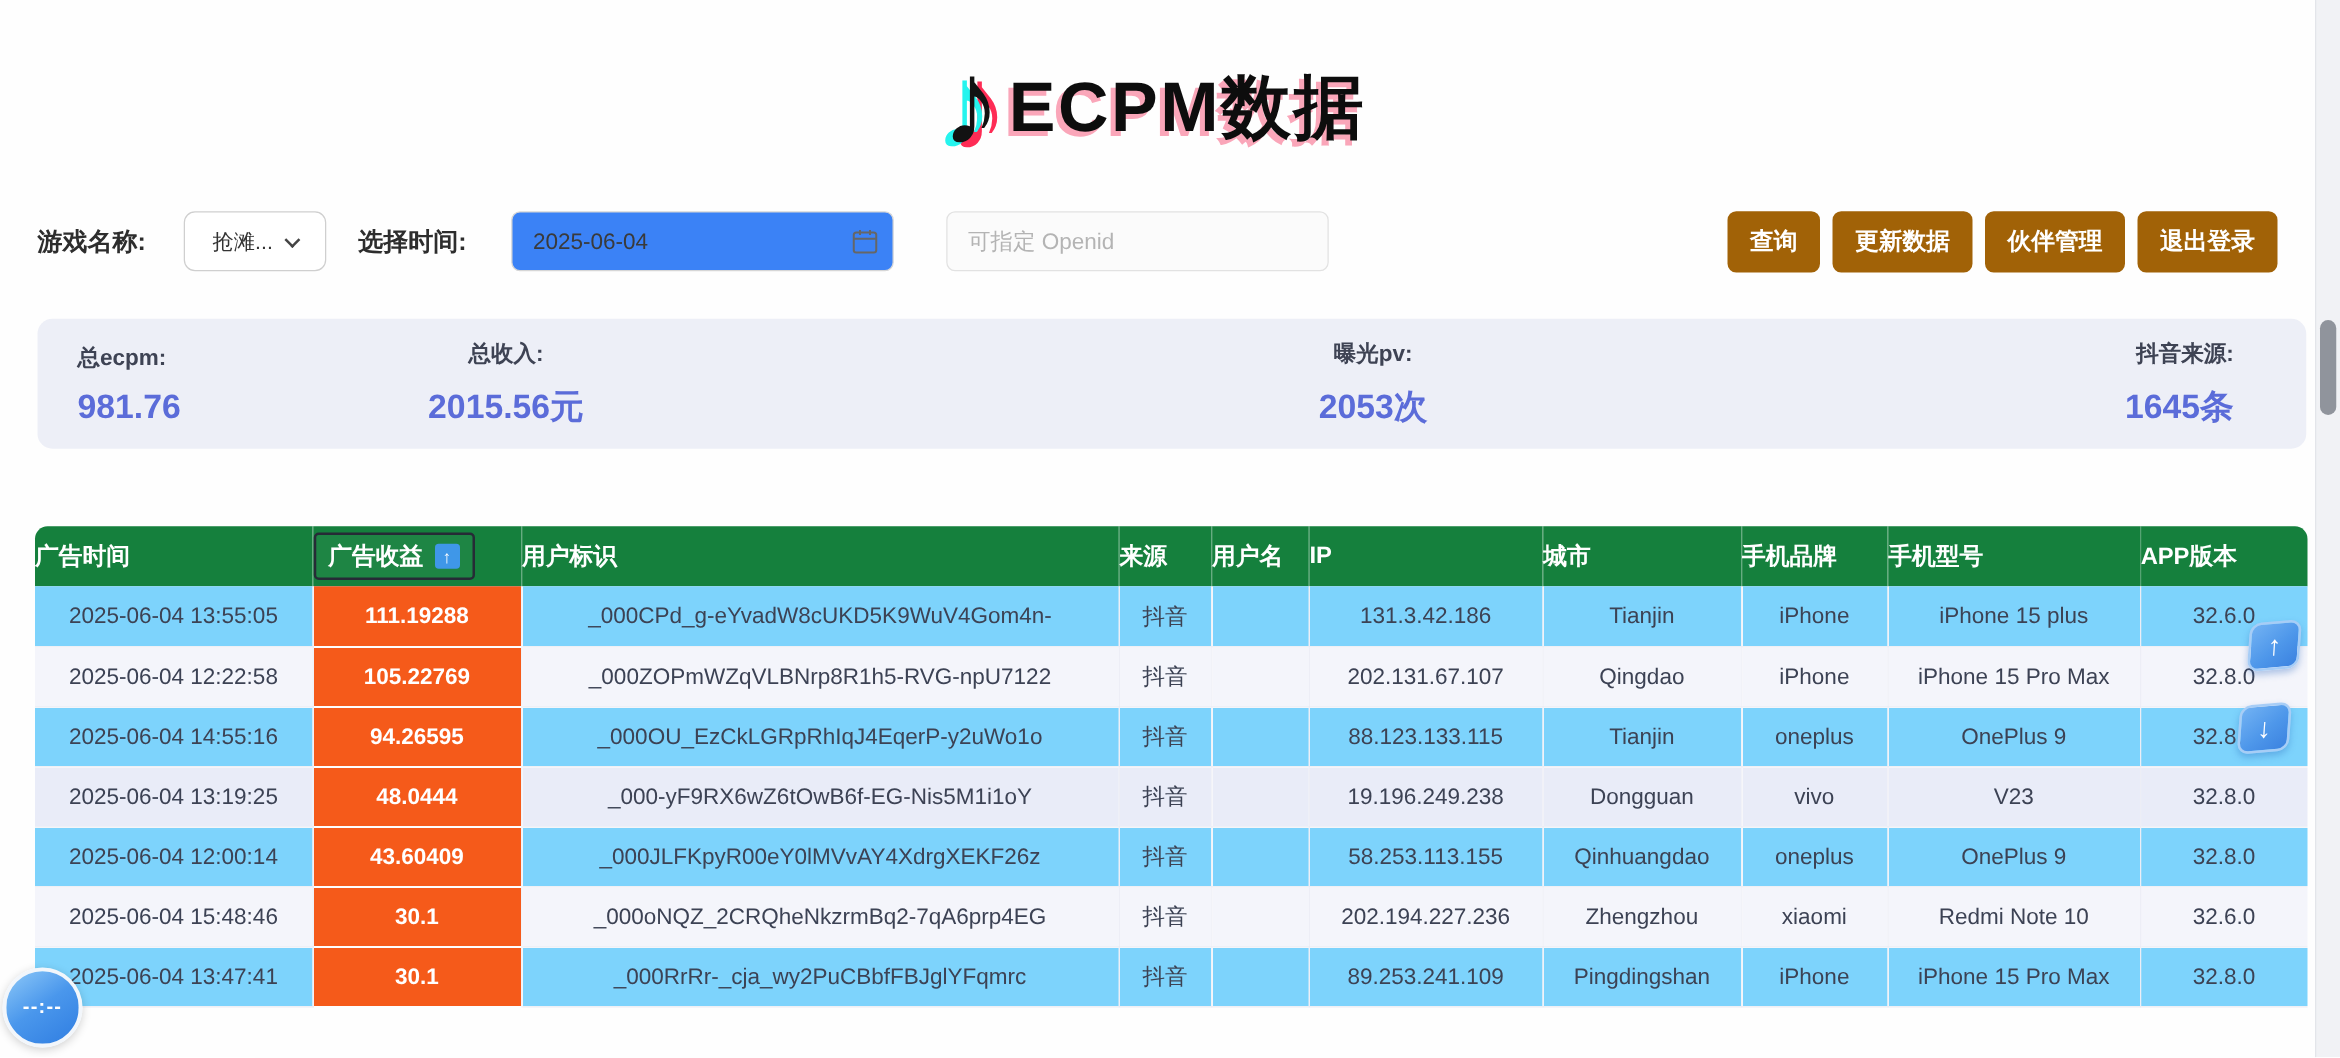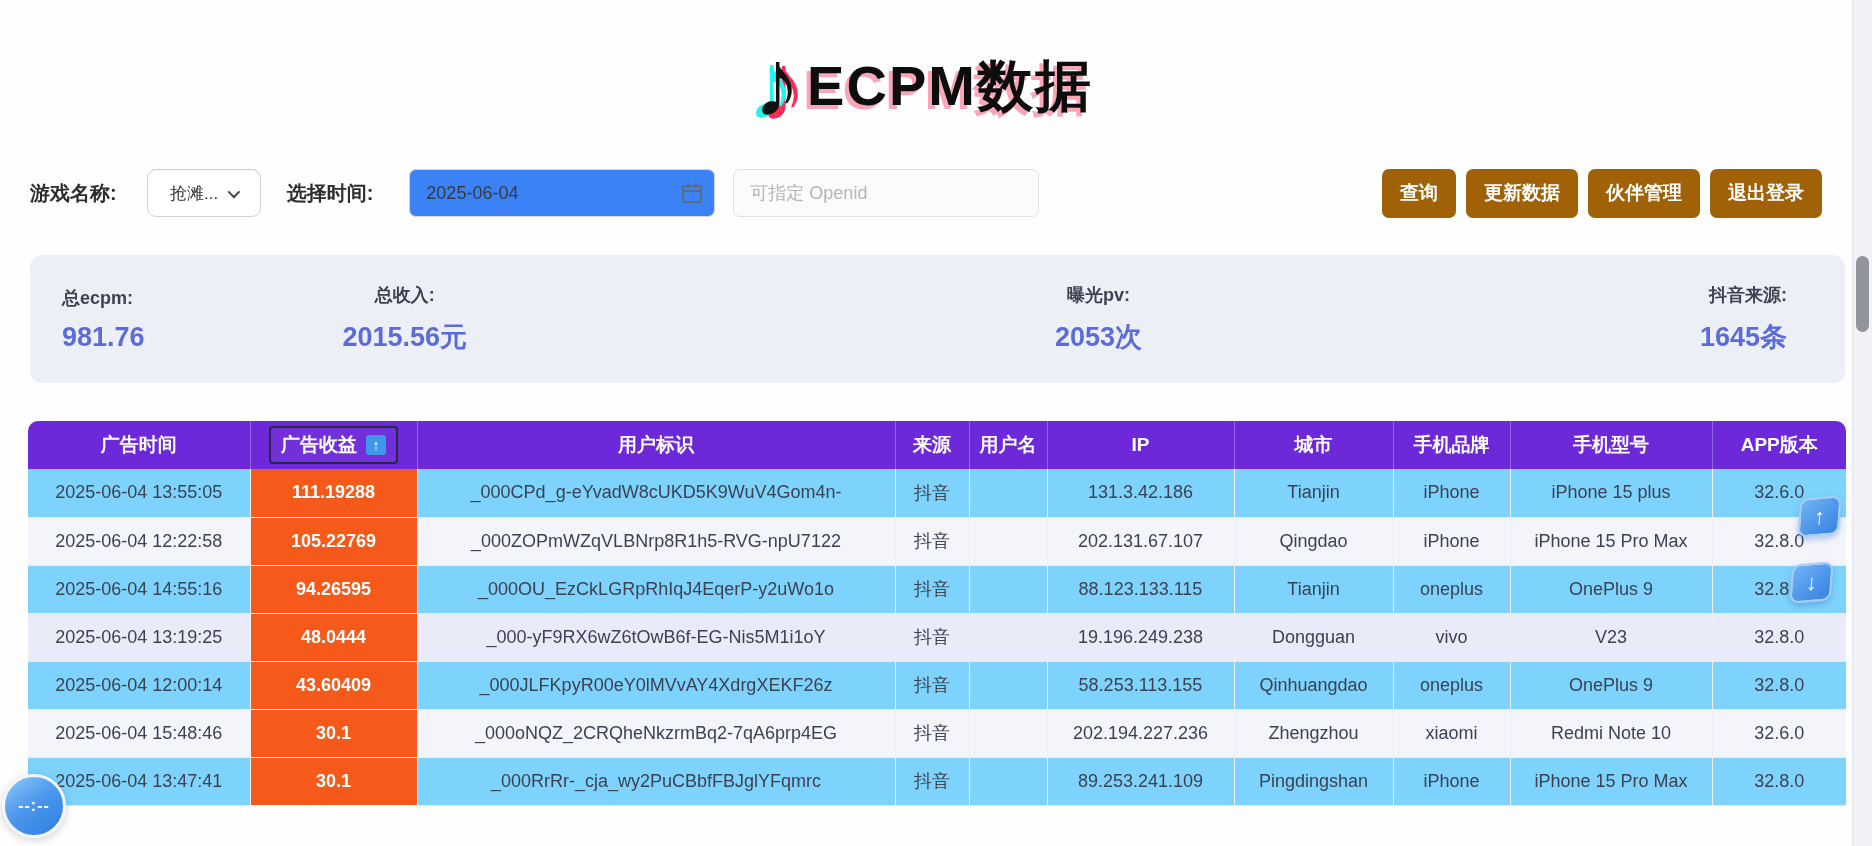--- a/index.html
+++ b/index.html
@@ -23,46 +23,46 @@
     border:1px solid #cfcfcf; border-radius:9px; display:flex; align-items:center;
     justify-content:center; gap:10px; cursor:pointer; font-size:17px; color:#333; }
   .chev { width:9px; height:9px; border-right:2px solid #444; border-bottom:2px solid #444;
     transform:rotate(45deg) translateY(-2px); }
   .lbl-time { margin-left:26px; }
   .date-input-wrap { margin-left:36px; position:relative; width:306px; height:48px; }
   .date-input { width:100%; height:100%; border:1px solid #d6d6d6; border-radius:7px;
     padding:0 40px 0 16px; font-size:18px; color:#3a3a3a; background:#3b82f6;
     font-family:"Liberation Sans",sans-serif; }
   .cal-icon { position:absolute; right:12px; top:13px; }
-  .openid-input { margin-left:18px; width:306px; height:48px; border:1px solid #e2e2e2;
+  .openid-input { margin-left:42px; width:306px; height:48px; border:1px solid #e2e2e2;
     border-radius:7px; background:#fbfbfb; padding:0 16px; font-size:18px; color:#333;
     font-family:"Liberation Sans",sans-serif; }
   .openid-input::placeholder { color:#b4b4b4; }
   .btn-group { margin-left:auto; display:flex; gap:10px; }
   .btn { height:49px; padding:0 18px; background:#a16207; color:#fff; border:none;
     border-radius:7px; font-size:19px; font-weight:700; cursor:pointer;
     font-family:"Liberation Sans",sans-serif; white-space:nowrap; }
 
   
-  .stats-bar { position:absolute; top:255px; left:30px; width:1815px; height:128px;
+  .stats-bar { position:absolute; top:255px; left:30px; width:1815px; height:104px;
     background:#edeff7; border-radius:12px; display:flex; align-items:center;
     padding:0 30px; }
   .stat { display:flex; flex-direction:column; gap:12px; }
   .stat-label { font-size:18px; font-weight:700; color:#3e4354; }
   .stat-value { font-size:27px; font-weight:700; color:#5b6cd9; }
   .stat.s0 { align-items:flex-start; margin-left:2px; }
   .stat.s1 { align-items:center; margin-left:auto; transform:translateX(-250px); }
   .stat.s2 { align-items:center; margin-left:auto; transform:translateX(-110px); }
   .stat.s3 { align-items:flex-end; margin-left:auto; margin-right:28px; }
 
   
   .table-wrap { position:absolute; top:421px; left:28px; width:1818px; }
   table { border-collapse:collapse; table-layout:fixed; width:1818px; }
-  thead th { background:#6d28d9; color:#fff; font-size:19px; font-weight:700;
-    height:48px; border-right:1px solid rgba(255,255,255,.28); text-align:center; }
+  thead th { background:#15803d; color:#fff; font-size:19px; font-weight:700;
+    height:48px; border-right:1px solid rgba(255,255,255,.28); text-align:left; }
   thead th:first-child { border-top-left-radius:10px; }
   thead th:last-child { border-top-right-radius:10px; border-right:none; }
   .sort-box { display:inline-flex; align-items:center; gap:9px; border:2px solid #262b36;
     border-radius:4px; padding:4px 10px; cursor:pointer; background:rgba(255,255,255,.04); }
   .sort-arrow { width:20px; height:20px; background:#3f97e8; border-radius:3px; color:#fff;
     font-size:14px; font-weight:700; display:flex; align-items:center; justify-content:center; }
   tbody td { height:48px; font-size:18px; color:#3c4254; text-align:center;
     border-right:1px solid #edeef6; border-bottom:1px solid #e9ebf3;
     overflow:hidden; white-space:nowrap; }
   tbody td:last-child { border-right:none;margin-top:40px; }

